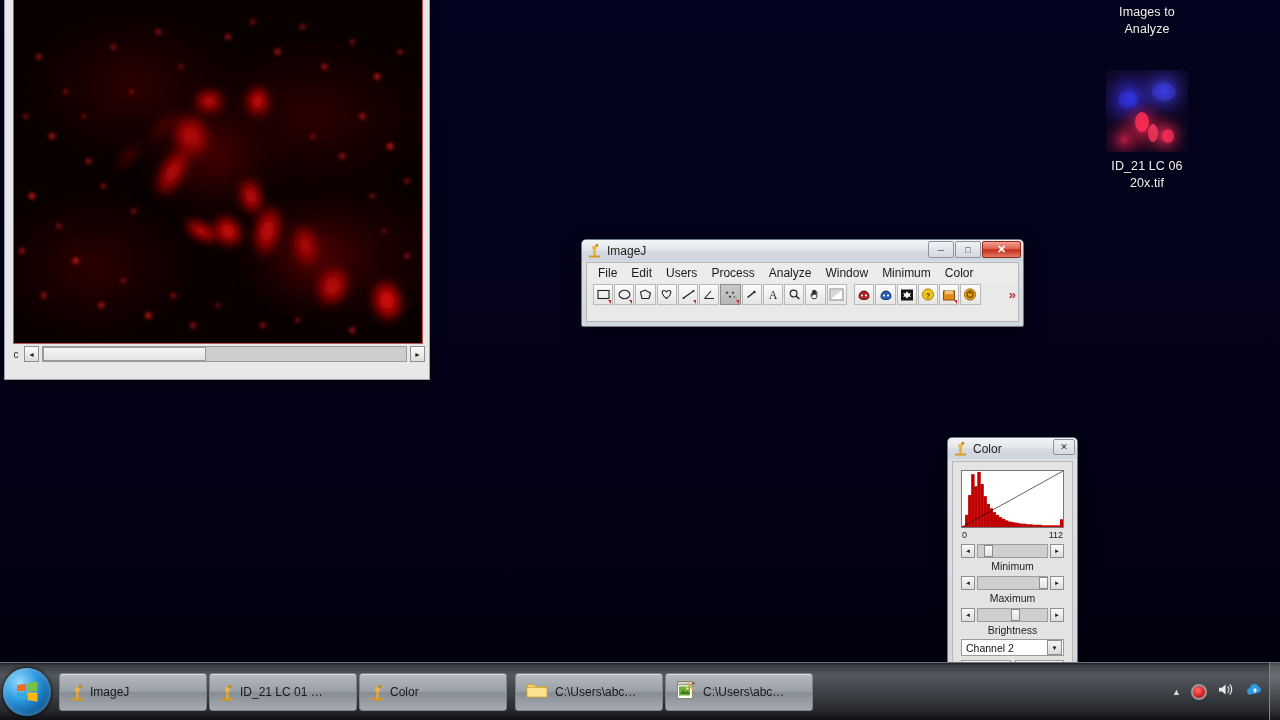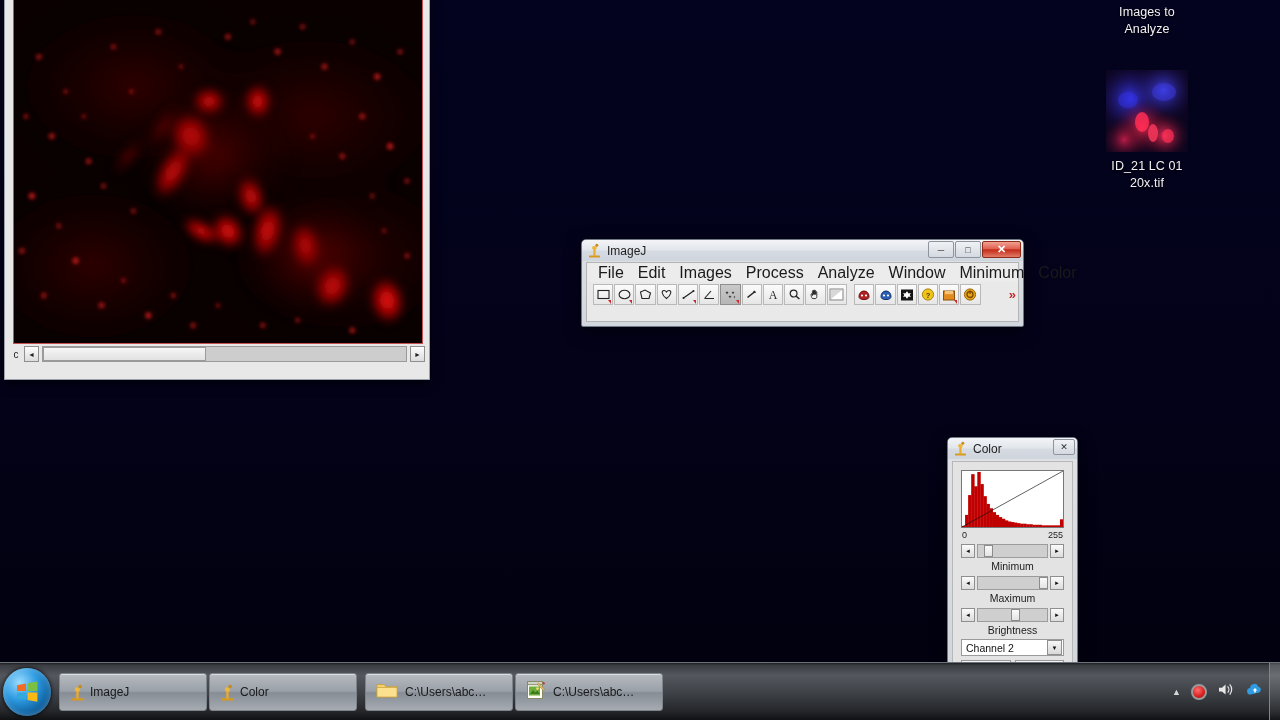--- a/index.html
+++ b/index.html
@@ -103,21 +103,21 @@
   #imagej { left: 581px; top: 239px; width: 443px; height: 88px; }
   #imagej .body {
     position: absolute; left: 4px; top: 22px; right: 4px; bottom: 4px;
     background: #e9e9e9; border: 1px solid #b4b4b4;
   }
   .menubar {
     height: 19px; display: flex; align-items: center; gap: 0px; padding-left: 4px;
     background: #ececec;
   }
   .menu-item {
-    font-size: 16px; color: #1a1a1a; padding: 2px 7px; white-space: nowrap;
+    font-size: 12px; color: #1a1a1a; padding: 2px 7px; white-space: nowrap;
   }
   .toolbar {
     display: flex; align-items: center; padding: 2px 2px 0 6px; gap: 0px;
   }
   .tool {
     width: 22px; height: 21px; margin-right: 1px;
     background: linear-gradient(180deg,#fbfbfb,#e6e6e6);
     border: 1px solid #b9b9b9;
     position: relative; display: flex; align-items: center; justify-content: center;
   }
@@ -260,21 +260,21 @@
         <rect width="82" height="82" fill="url(#r1)"></rect>
         <rect width="82" height="82" fill="url(#r2)"></rect>
         <rect width="82" height="82" fill="url(#r3)"></rect>
         <ellipse cx="36" cy="52" rx="7" ry="10" fill="#ff2d55" opacity=".85"></ellipse>
         <ellipse cx="47" cy="63" rx="5" ry="9" fill="#ff3a5e" opacity=".8"></ellipse>
         <ellipse cx="62" cy="66" rx="6" ry="7" fill="#ff2f52" opacity=".7"></ellipse>
         <ellipse cx="22" cy="30" rx="10" ry="8" fill="#2f2fd8" opacity=".55"></ellipse>
         <ellipse cx="58" cy="22" rx="12" ry="9" fill="#3a3ae0" opacity=".5"></ellipse>
       </svg>
     </div>
-    <div class="desk-label">ID_21 LC 01</div>
+    <div class="desk-label">ID_21 LC 06</div>
     <div class="desk-label">20x.tif</div>
   </div>
 
   <div id="imgwin">
     <div class="canvas-wrap">
       <svg class="fl" viewBox="0 0 410 348" preserveAspectRatio="none">
         <defs>
           <radialGradient id="c1" cx="50%" cy="50%" r="50%">
             <stop offset="0%" stop-color="#ff1a1a" stop-opacity="1"></stop>
             <stop offset="55%" stop-color="#d00000" stop-opacity=".75"></stop>
@@ -397,21 +397,21 @@
       <div class="wbtns">
         <div class="wb">─</div>
         <div class="wb">□</div>
         <div class="wb close">✕</div>
       </div>
     </div>
     <div class="body">
       <div class="menubar">
         <div class="menu-item">File</div>
         <div class="menu-item">Edit</div>
-        <div class="menu-item">Images</div>
+        <div class="menu-item">Users</div>
         <div class="menu-item">Process</div>
         <div class="menu-item">Analyze</div>
         <div class="menu-item">Window</div>
         <div class="menu-item">Minimum</div>
         <div class="menu-item">Color</div>
       </div>
       <div class="toolbar">
         <div class="tool">
           <svg width="13" height="11">
               <rect x="1" y="1.5" width="11" height="8" fill="none" stroke="#222" stroke-width="1.1"></rect>
@@ -586,21 +586,21 @@
               <rect x="96.67" y="56.29" width="3.73" height="1.71"></rect>
               <rect x="100.00" y="56.29" width="3.73" height="1.71"></rect>
               <rect x="103.33" y="56.29" width="3.73" height="1.71"></rect>
               <rect x="106.67" y="50.02" width="3.73" height="7.98"></rect>
             </g>
           <line x1="0" y1="58" x2="110" y2="0" stroke="#111" stroke-width=".7"></line>
         </svg>
       </div>
       <div class="histscale">
         <span>0</span>
-        <span>255</span>
+        <span>112</span>
       </div>
 
       <div class="bcrow">
         <div class="bcarrow">◄</div>
         <div class="bctrack">
           <div class="bcthumb" style="left:8%"></div>
         </div>
         <div class="bcarrow">►</div>
       </div>
       <div class="bclabel">Minimum</div>
@@ -652,20 +652,31 @@
         <svg viewBox="0 0 13 15" width="15" height="17">
           <rect x="1" y="12.6" width="11" height="1.9" rx=".6" fill="#d79a1e"></rect>
           <rect x="5.4" y="6" width="2.1" height="7" fill="#e8a92c"></rect>
           <rect x="4.2" y="3.2" width="4.4" height="3.4" rx="1.2" fill="#f0b63a" transform="rotate(18 6.4 4.9)"></rect>
           <circle cx="8.8" cy="2.2" r="1.5" fill="#c98a16"></circle>
         </svg>
       </span>
       <span class="lbl">ImageJ</span>
     </div>
 
+    <div class="tbtn">
+      <span class="scope">
+        <svg viewBox="0 0 13 15" width="15" height="17">
+          <rect x="1" y="12.6" width="11" height="1.9" rx=".6" fill="#d79a1e"></rect>
+          <rect x="5.4" y="6" width="2.1" height="7" fill="#e8a92c"></rect>
+          <rect x="4.2" y="3.2" width="4.4" height="3.4" rx="1.2" fill="#f0b63a" transform="rotate(18 6.4 4.9)"></rect>
+          <circle cx="8.8" cy="2.2" r="1.5" fill="#c98a16"></circle>
+        </svg>
+      </span>
+      <span class="lbl">ID_21 LC 01 …</span>
+    </div>
 
     <div class="tbtn">
       <span class="scope">
         <svg viewBox="0 0 13 15" width="15" height="17">
           <rect x="1" y="12.6" width="11" height="1.9" rx=".6" fill="#d79a1e"></rect>
           <rect x="5.4" y="6" width="2.1" height="7" fill="#e8a92c"></rect>
           <rect x="4.2" y="3.2" width="4.4" height="3.4" rx="1.2" fill="#f0b63a" transform="rotate(18 6.4 4.9)"></rect>
           <circle cx="8.8" cy="2.2" r="1.5" fill="#c98a16"></circle>
         </svg>
       </span>

